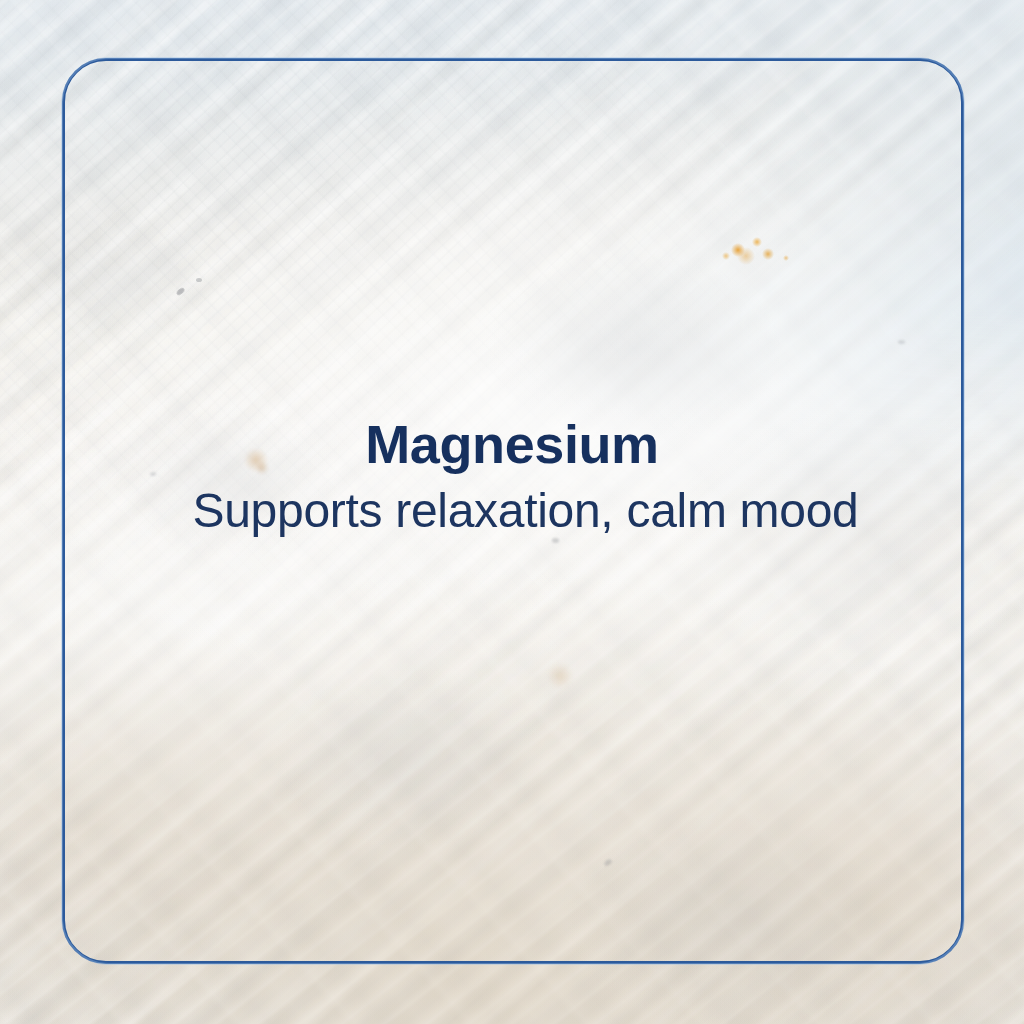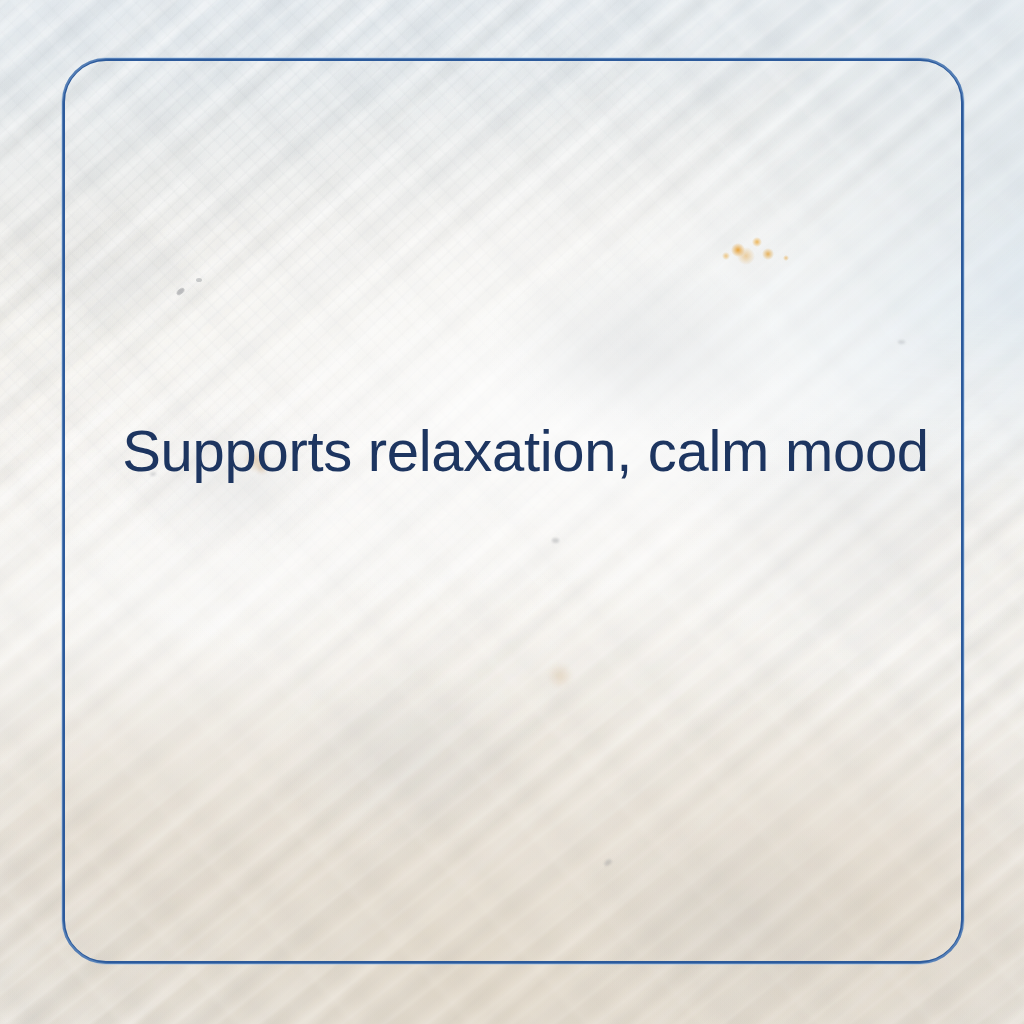--- a/index.html
+++ b/index.html
@@ -201,21 +201,21 @@
   }
   #title {
     font-size:54px;
     font-weight:bold;
     letter-spacing:-0.4px;
     color:#16305e;
     line-height:60px;
   }
   #subtitle {
     margin-top:11px;
-    font-size:58px;
+    font-size:48px;
     font-weight:400;
     letter-spacing:-0.3px;
     color:#1d3560;
     line-height:52px;
     margin-left:27px;
   }
   .sub-line { display:block; }
 </style>
 </head>
 <body>
@@ -244,20 +244,21 @@
     <div class="fleck" style="left:898px;top:340px;width:7px;height:4px;background:rgba(116,120,126,.24);filter:blur(1px);"></div>
     <div class="fleck" style="left:150px;top:472px;width:6px;height:4px;background:rgba(118,122,128,.24);filter:blur(1px);"></div>
 
     <div class="bg-layer" id="bg-veil"></div>
   </div>
 
   <div id="frame"></div>
 
   <div id="text-block">
 
+    <div id="title">Magnesium</div>
 
     <div id="subtitle">
       <span class="sub-line">Supports relaxation, calm mood</span>
     </div>
 
   </div>
 
 </div>
 
 </body></html>

